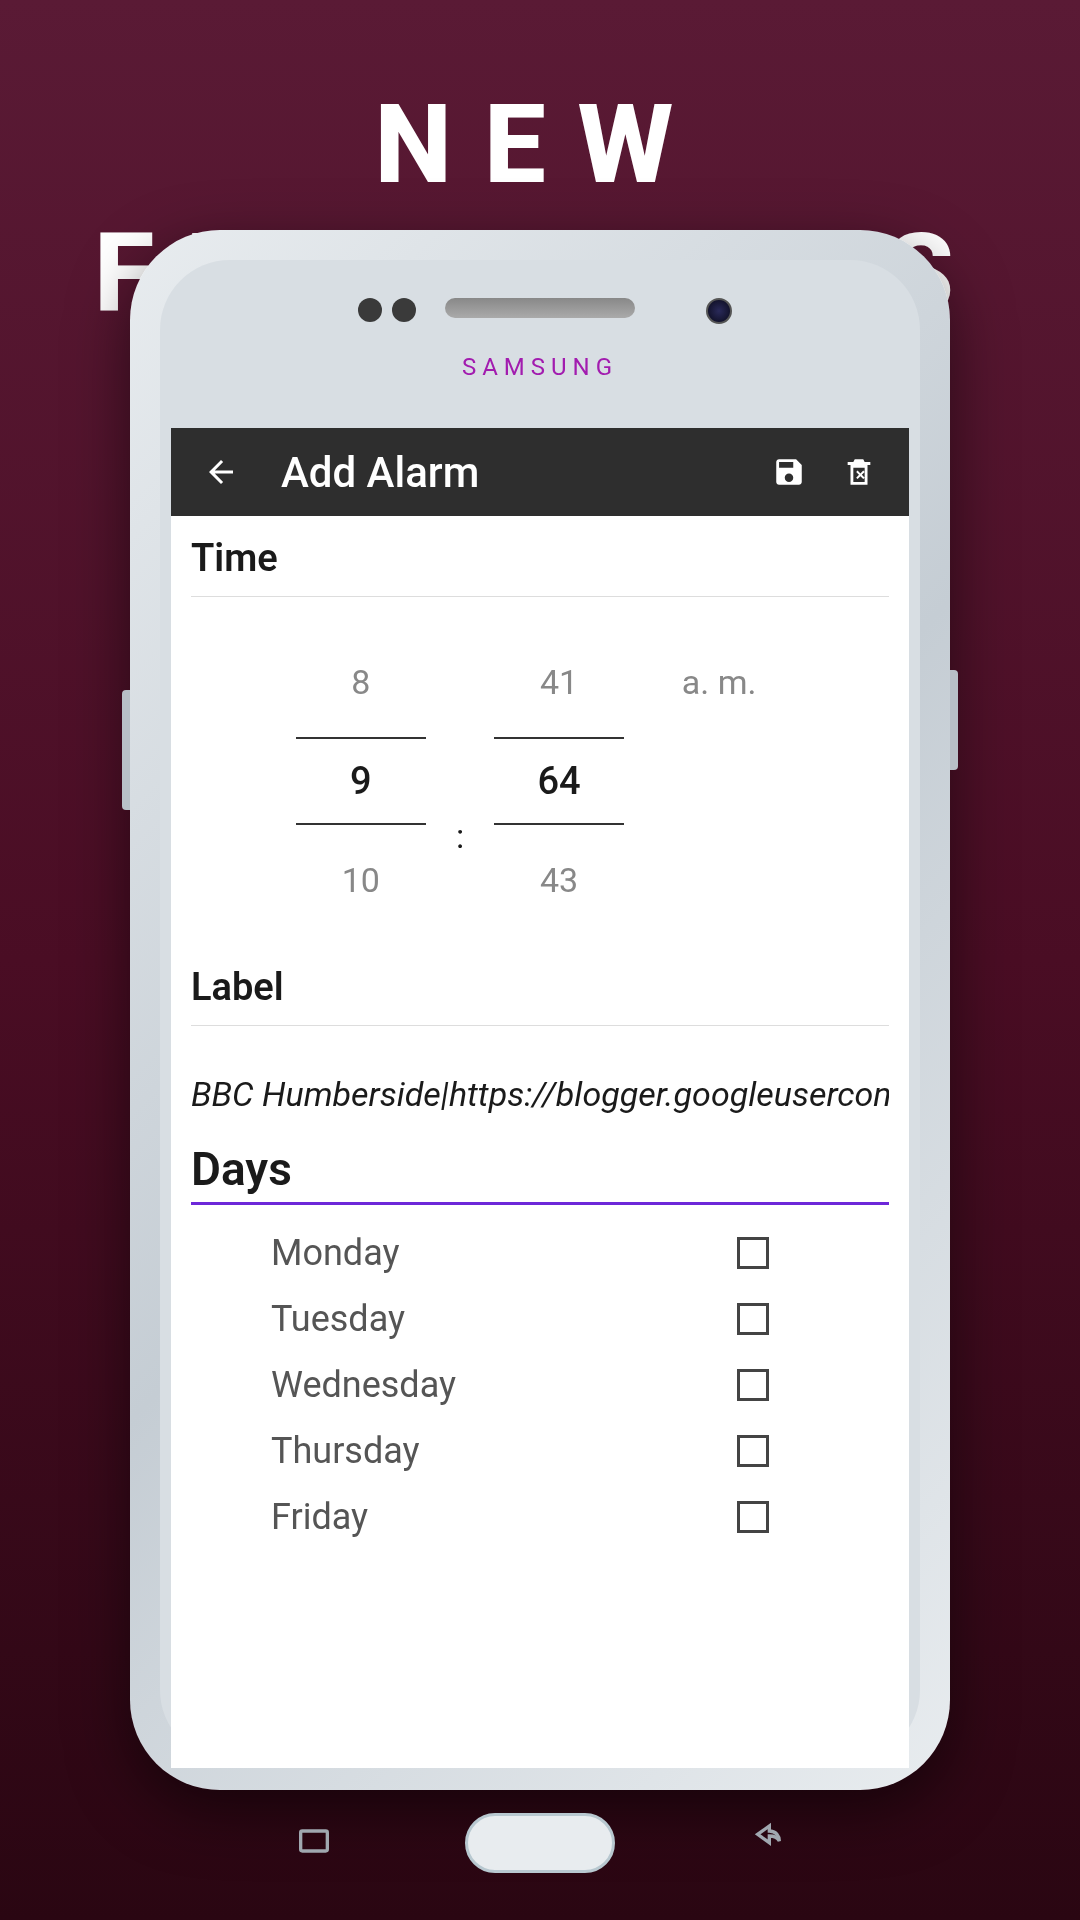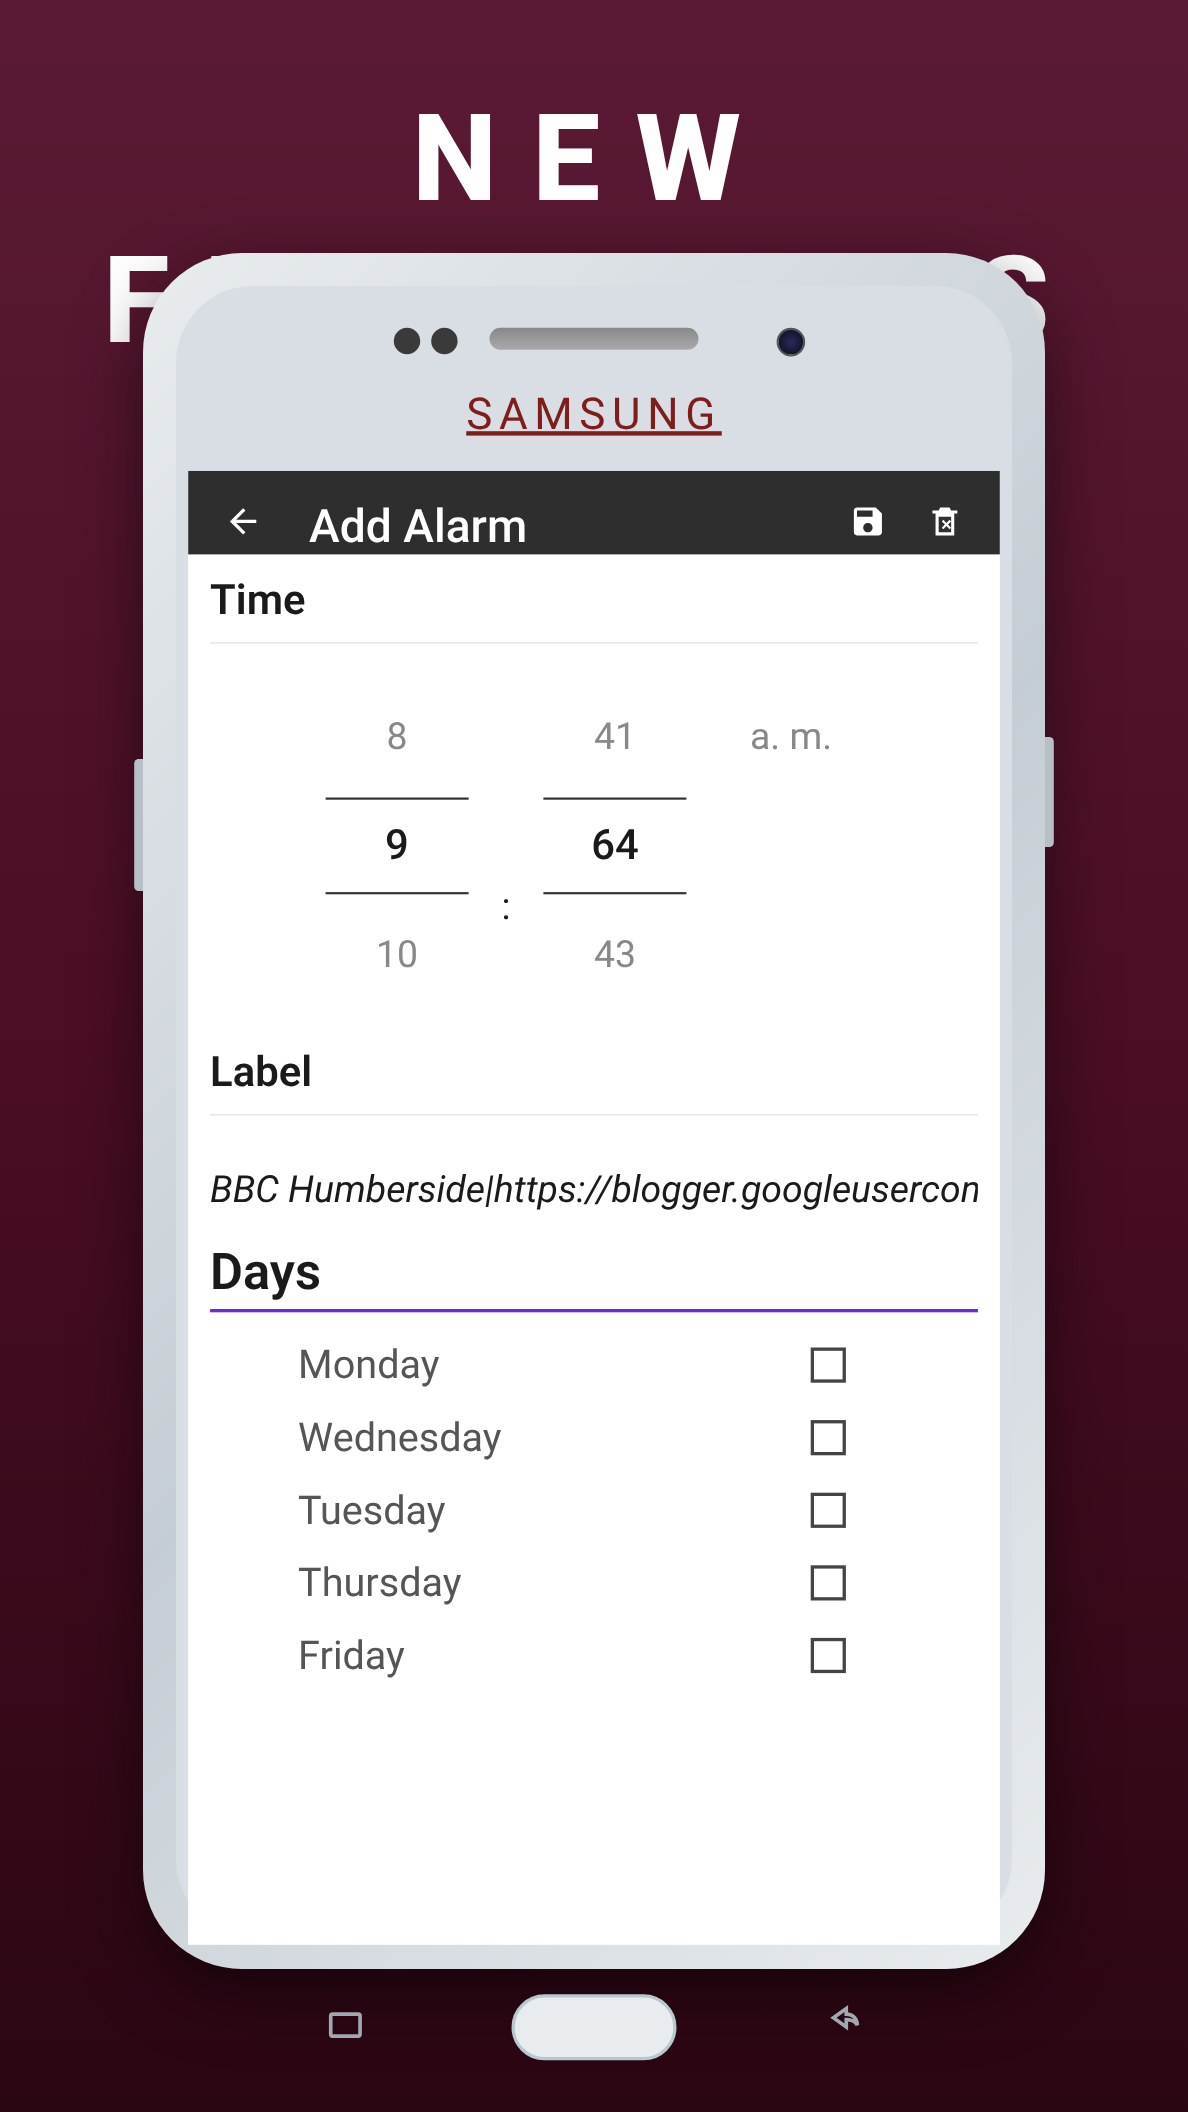--- a/index.html
+++ b/index.html
@@ -85,41 +85,40 @@
   width: 26px;
   height: 26px;
   background: radial-gradient(circle, #2a2a5a, #0a0a1a);
   border-radius: 50%;
   border: 2px solid #555;
 }
 
 .samsung-logo {
   position: absolute;
   top: 85px;
-  color: #7f1d1d;
-  font-size: 40px;
+  color: #a21caf;
+  font-size: 24px;
   letter-spacing: 6px;
   font-weight: 400;
-  text-decoration: underline;
 }
 
 .screen {
   width: 738px;
   height: 1340px;
   margin: 0 auto;
   background: #ffffff;
   overflow: hidden;
   position: relative;
 }
 
 .app-bar {
-  height: 76px;
+  height: 88px;
   background: #2e2e2e;
   display: flex;
-  align-items: flex-end;
+  align-items: center;
   padding: 0 20px;
 }
 
 .back-btn {
   width: 60px;
   height: 60px;
   display: flex;
   align-items: center;
   justify-content: center;
   cursor: pointer;
@@ -365,25 +364,25 @@
           <div class="label-input">BBC Humberside|https://blogger.googleusercontent</div>
         </div>
 
         <div class="days-section">
           <div class="days-title">Days</div>
           <div class="day-row">
             <div class="day-label">Monday</div>
             <div class="checkbox"></div>
           </div>
           <div class="day-row">
+            <div class="day-label">Tuesday</div>
+            <div class="checkbox"></div>
+          </div>
+          <div class="day-row">
             <div class="day-label">Wednesday</div>
-            <div class="checkbox"></div>
-          </div>
-          <div class="day-row">
-            <div class="day-label">Tuesday</div>
             <div class="checkbox"></div>
           </div>
           <div class="day-row">
             <div class="day-label">Thursday</div>
             <div class="checkbox"></div>
           </div>
           <div class="day-row">
             <div class="day-label">Friday</div>
             <div class="checkbox"></div>
           </div>

